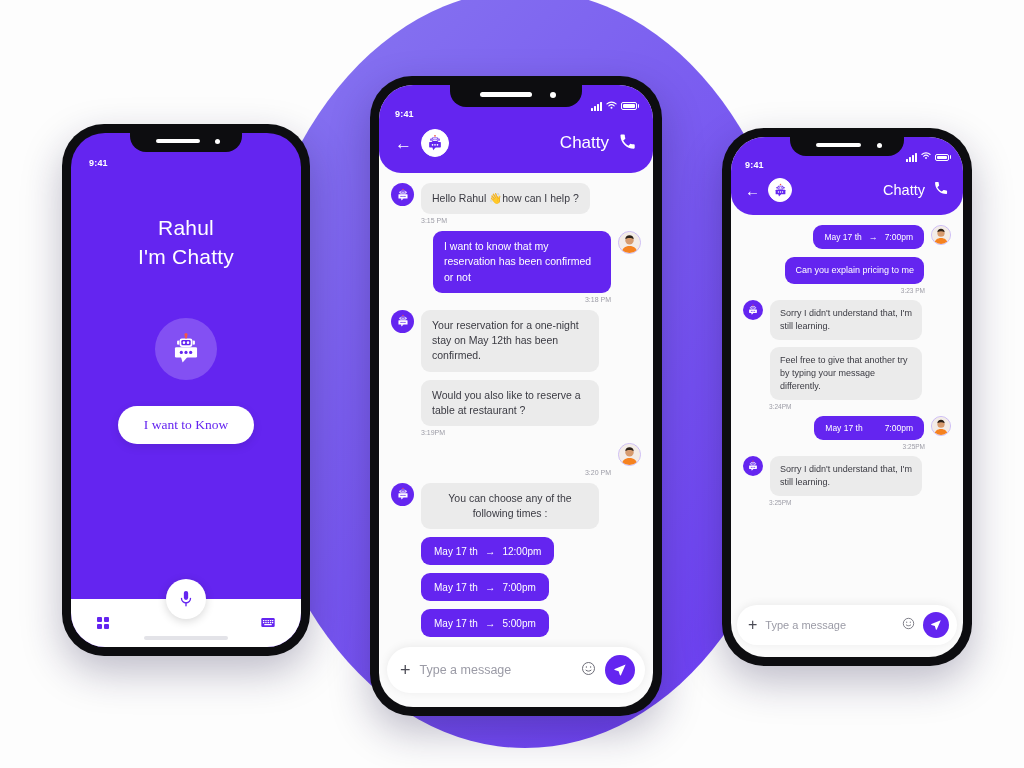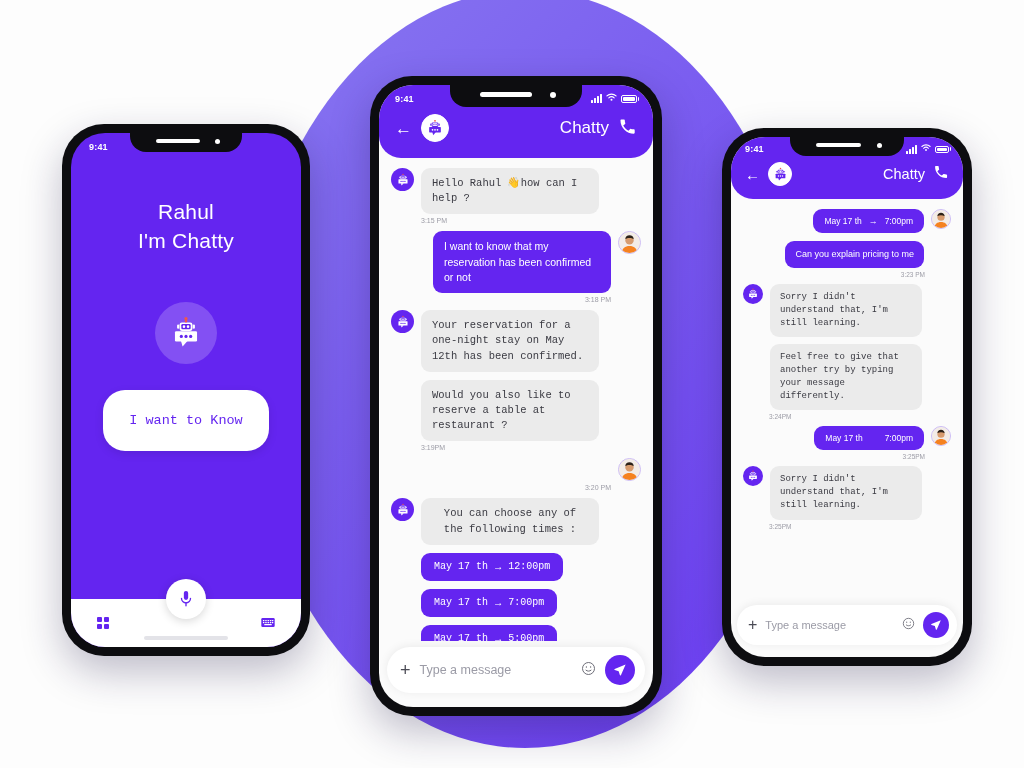--- a/index.html
+++ b/index.html
@@ -29,42 +29,42 @@
   .notch .cam{ position:absolute; background:#fff; border-radius:50%; }
 
   
   #phone1{ left:62px; top:124px; width:248px; height:532px; }
   #phone2{ left:370px; top:76px; width:292px; height:640px; }
   #phone3{ left:722px; top:128px; width:250px; height:538px; }
 
   
   .statusbar{ position:relative; display:flex; align-items:center; justify-content:space-between;
               color:#fff; z-index:10; }
-  .sb-time{ font-weight:700; letter-spacing:.2px; }
+  .sb-time{ font-weight:700; letter-spacing:.2px;margin-top:16px; }
   .sb-icons{ display:flex; align-items:center; gap:4px; }
   .ico-signal{ display:flex; align-items:flex-end; gap:1px; height:9px;}
   .ico-signal i{ display:block; width:2px; background:#fff; border-radius:.5px; }
   .ico-batt{ border:1.3px solid #fff; border-radius:2px; position:relative; }
   .ico-batt::after{ content:""; position:absolute; right:-3px; top:50%; transform:translateY(-50%);
                     width:1.5px; height:4px; background:#fff; border-radius:0 1px 1px 0; }
   .ico-batt i{ position:absolute; inset:1px; background:#fff; border-radius:1px; }
 
   
   .s1{ width:100%; height:100%; background:#6425f0; display:flex; flex-direction:column; }
   .s1 .sb{ padding:9px 18px 0 18px; font-size:9px; }
   .s1-hello{ text-align:center; color:#ffffff; font-size:21px; line-height:1.38;
              font-weight:400; margin-top:46px; letter-spacing:.2px; }
   .s1-botwrap{ display:flex; justify-content:center; margin-top:46px; }
   .s1-bot{ width:62px; height:62px; border-radius:50%; background:rgba(255,255,255,.20);
            display:flex; align-items:center; justify-content:center; }
   .s1-ask{ text-align:center; color:#ffffff; font-size:19px; line-height:1.42; margin-top:54px;
            padding:0 26px; }
   .s1-btnwrap{ display:flex; justify-content:center; margin-top:26px; }
   .s1-btn{ background:#ffffff; color:#6425f0; border:none; border-radius:22px;
-           padding:23px 26px; font-size:13.5px; font-family:Liberation Mono, monospace; cursor:pointer;
+           padding:11px 26px; font-size:13.5px; font-family:Liberation Serif, serif; cursor:pointer;
            box-shadow:0 3px 10px rgba(0,0,0,.10); }
   .s1-navwrap{ margin-top:auto; position:relative; height:74px; }
   .s1-nav{ position:absolute; left:0; right:0; bottom:0; height:48px; background:#fff;
            display:flex; align-items:center; justify-content:space-between; padding:0 26px; }
   .s1-mic{ position:absolute; left:50%; transform:translateX(-50%); bottom:28px;
            width:40px; height:40px; border-radius:50%; background:#fff;
            display:flex; align-items:center; justify-content:center;
            box-shadow:0 2px 10px rgba(0,0,0,.16); z-index:4;}
   .homebar{ position:absolute; left:50%; transform:translateX(-50%); bottom:7px;
             width:84px; height:4px; border-radius:2px; background:#e3e3e8; }
@@ -77,21 +77,21 @@
   .chat-sb{ font-size:9px; }
   .chat-head{ display:flex; align-items:center; gap:9px; }
   .back-arrow{ color:#fff; font-size:17px; line-height:1; cursor:pointer; }
   .head-av{ border-radius:50%; background:#ffffff; display:flex; align-items:center;
             justify-content:center; border:1.6px solid #fff; overflow:hidden;}
   .head-title{ color:#fff; font-weight:400; flex:1;text-align:right; }
   .call-ico{ color:#fff; }
 
   .chat-body{ flex:1; overflow:hidden; padding:10px 12px 0 12px; position:relative; }
   .row{ display:flex; align-items:flex-start; margin-bottom:2px; }
-  .row.bot{ justify-content:flex-start;font-family:Liberation Mono, monospace; }
+  .row.bot{ justify-content:flex-start; }
   .row.me{ justify-content:flex-end; }
   .av{ border-radius:50%; flex:0 0 auto; display:flex; align-items:center; justify-content:center; }
   .av.bot{ background:#6425f0; }
   .av.me{ background:#f2ede9; border:1.4px solid #cdbdf6; overflow:hidden; position:relative; }
   .bubbles{ display:flex; flex-direction:column; }
   .bub{ border-radius:9px; line-height:1.45; }
   .bub.bot{ background:#ebebeb; color:#3a3a42; }
   .bub.me{ background:#6425f0; color:#ffffff; }
   .chip{ background:#6425f0; color:#fff; border-radius:9px; display:inline-flex;
          align-items:center; gap:7px; width:fit-content; cursor:pointer; }

